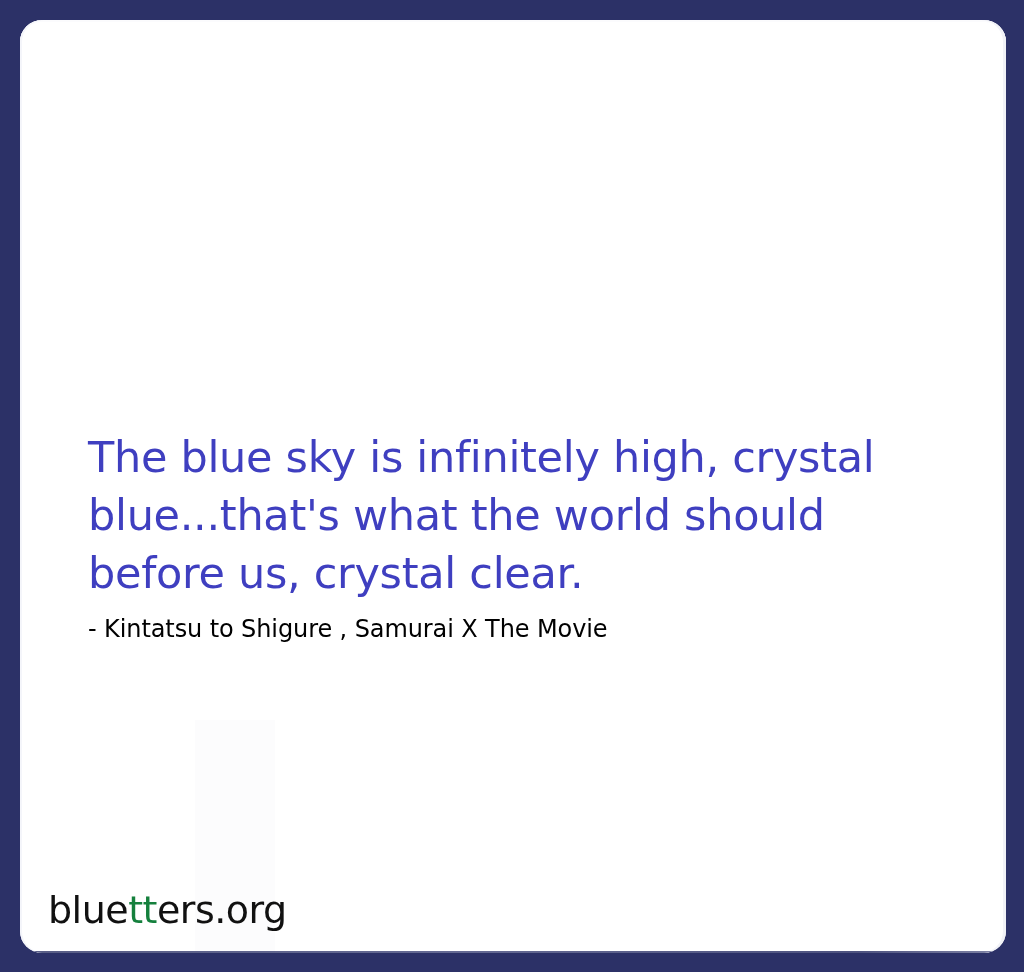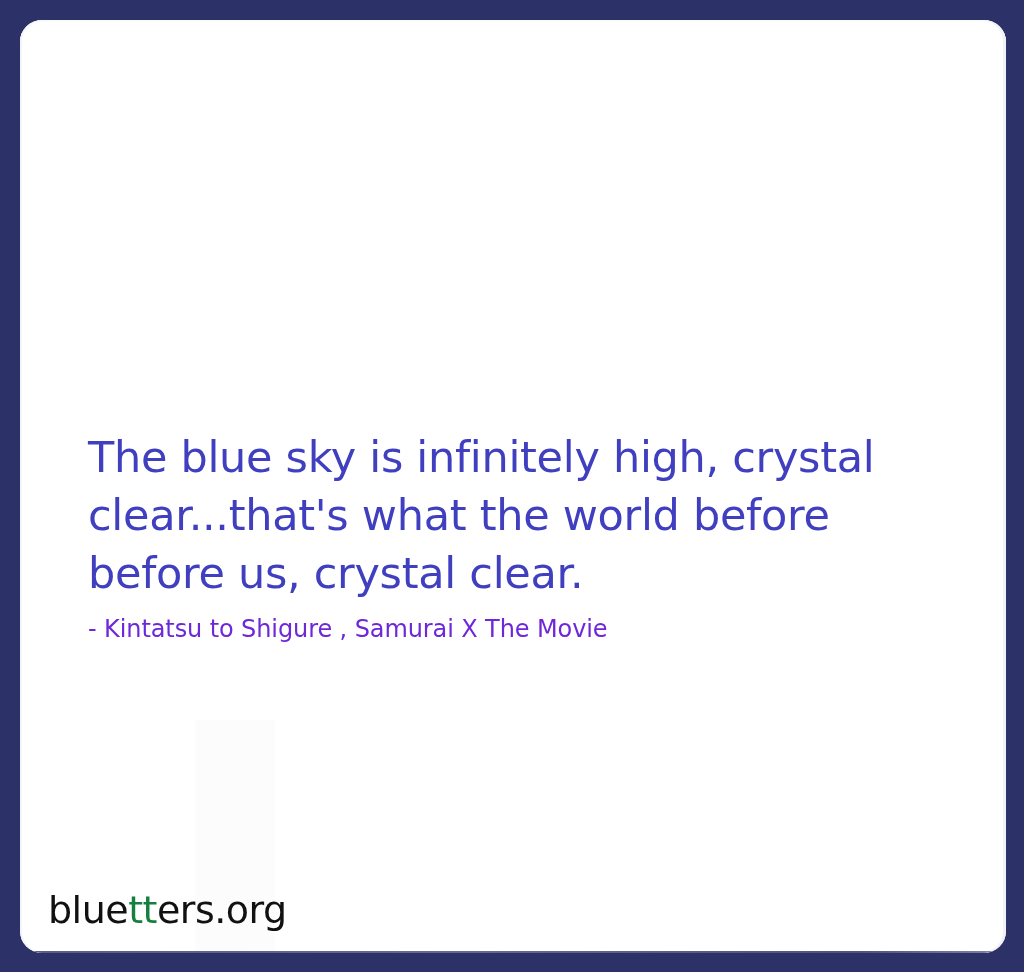--- a/index.html
+++ b/index.html
@@ -79,21 +79,21 @@
     font-family: "DejaVu Sans", sans-serif;
     font-size: 43px;
     line-height: 58px;
     font-weight: 400;
     letter-spacing: -0.3px;
     white-space: pre;
   }
 
   #quote-attribution {
     margin-top: 12px;
-    color: #6d28d9;
+    color: #000000;
     font-family: "DejaVu Sans", sans-serif;
     font-size: 24px;
     line-height: 30px;
     font-weight: 400;
     letter-spacing: -0.1px;
     white-space: pre;
   }
 
   
   #site-logo {
@@ -116,21 +116,21 @@
 <body>
 
 <div id="quote-card">
 
   <div id="card-canvas">
 
     <div id="scan-artifact"></div>
 
     <div id="quote-block">
       <div class="quote-line">The blue sky is infinitely high, crystal</div>
-      <div class="quote-line">clear...that's what the world before</div>
+      <div class="quote-line">blue...that's what the world should</div>
       <div class="quote-line">before us, crystal clear.</div>
       <div id="quote-attribution">- Kintatsu to Shigure , Samurai X The Movie</div>
     </div>
 
     <div id="site-logo"><span>blue</span><span class="logo-accent">tt</span><span>ers.org</span></div>
 
     <div id="canvas-bottom-edge"></div>
 
   </div>
 

